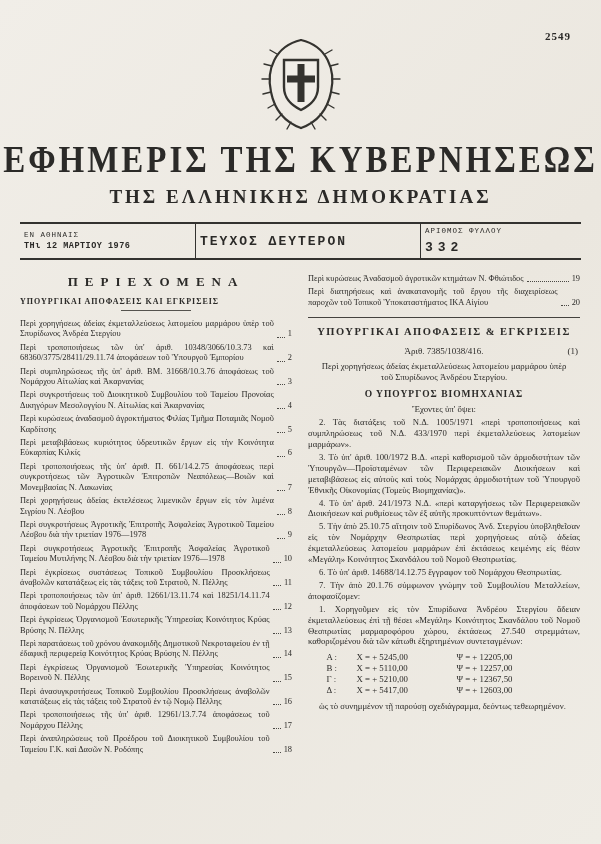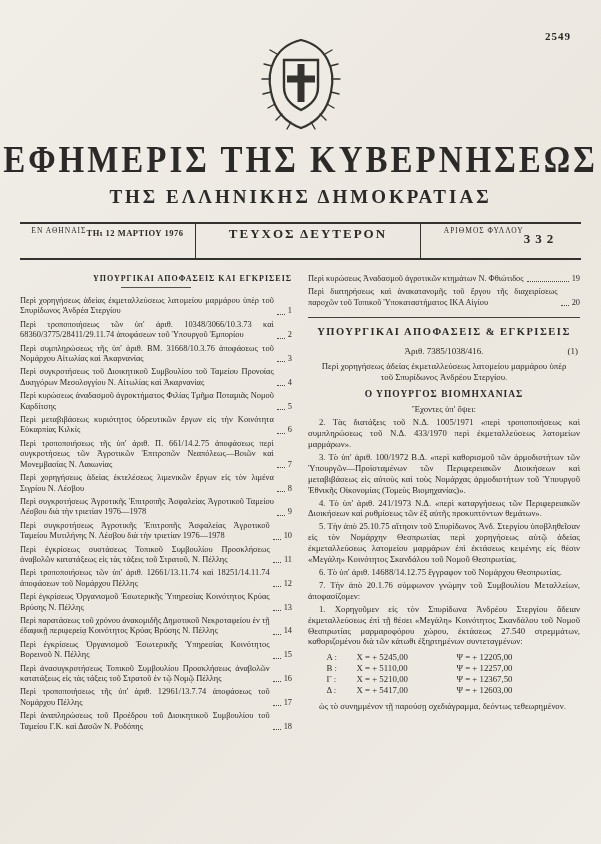--- a/index.html
+++ b/index.html
@@ -45,21 +45,21 @@
     white-space: nowrap;
   }
   .issue-bar {
     display: flex;
     align-items: stretch;
     margin: 14px 20px 0 20px;
     border-top: 2px solid #33322f;
     border-bottom: 2px solid #33322f;
     height: 38px;
   }
-  .issue-cell { display: flex; flex-direction: row; justify-content: center; text-align: left; padding: 2px 4px; }
+  .issue-cell { display: flex; flex-direction: column; justify-content: center; text-align: left; padding: 2px 4px; font-family: Liberation Mono, monospace; }
   .issue-left { width: 175px; }
   .issue-center { flex: 1; border-left: 1.5px solid #33322f; border-right: 1.5px solid #33322f; }
   .issue-right { width: 160px; }
   .issue-small { font-size: 7.5px; letter-spacing: 1px; }
   .issue-date { font-size: 8.5px; font-weight: bold; letter-spacing: 0.5px; margin-top: 2px; }
   .issue-volume { font-size: 13px; font-weight: bold; letter-spacing: 2px; }
   .issue-number { font-size: 13px; font-weight: bold; letter-spacing: 5px; margin-top: 5px; }
   .columns {
     display: flex;
     gap: 16px;
@@ -67,21 +67,21 @@
   }
   .col { width: 272px; }
   .contents-title {
     text-align: center;
     font-size: 13px;
     font-weight: bold;
     letter-spacing: 7px;
     margin-bottom: 7px;
   }
   .contents-section {
-    text-align: right;
+    text-align: left;
     font-size: 8px;
     font-weight: bold;
     letter-spacing: 1px;
     margin-bottom: 4px;
   }
   .contents-underline {
     width: 70px;
     border-bottom: 1px solid #55534e;
     margin: 0 auto 8px auto;
   }
@@ -189,20 +189,21 @@
     </div>
     <div class="issue-cell issue-right">
       <div class="issue-small">ΑΡΙΘΜΟΣ ΦΥΛΛΟΥ</div>
       <div class="issue-number">332</div>
     </div>
   </div>
 
   <div class="columns">
 
     <div class="col">
+      <div class="contents-title">ΠΕΡΙΕΧΟΜΕΝΑ</div>
       <div class="contents-section">ΥΠΟΥΡΓΙΚΑΙ ΑΠΟΦΑΣΕΙΣ ΚΑΙ ΕΓΚΡΙΣΕΙΣ</div>
       <div class="contents-underline"></div>
 
       <div class="toc-entry">
           <span class="toc-text">Περὶ χορηγήσεως ἀδείας ἐκμεταλλεύσεως λατομείου μαρμάρου ὑπὲρ τοῦ Σπυρίδωνος Ἀνδρέα Στεργίου</span>
           <span class="toc-leader"></span>
           <span class="toc-num">1</span>
         </div>
       <div class="toc-entry">
           <span class="toc-text">Περὶ τροποποιήσεως τῶν ὑπ' ἀριθ. 10348/3066/10.3.73 καὶ 68360/3775/28411/29.11.74 ἀποφάσεων τοῦ Ὑπουργοῦ Ἐμπορίου</span>

